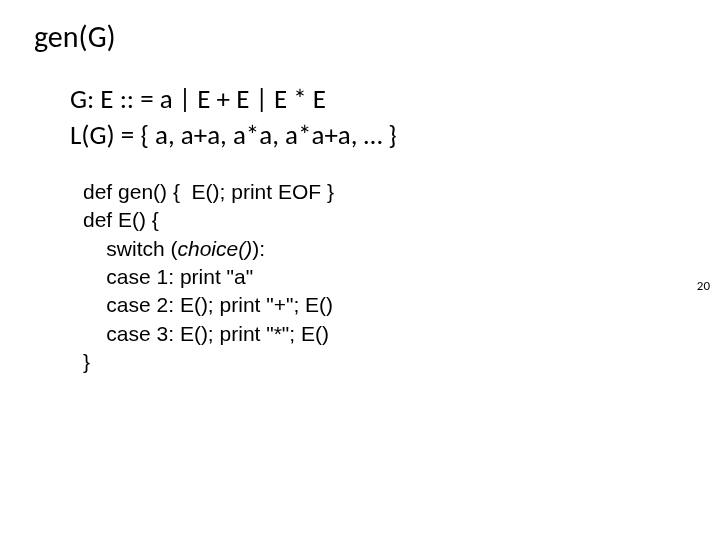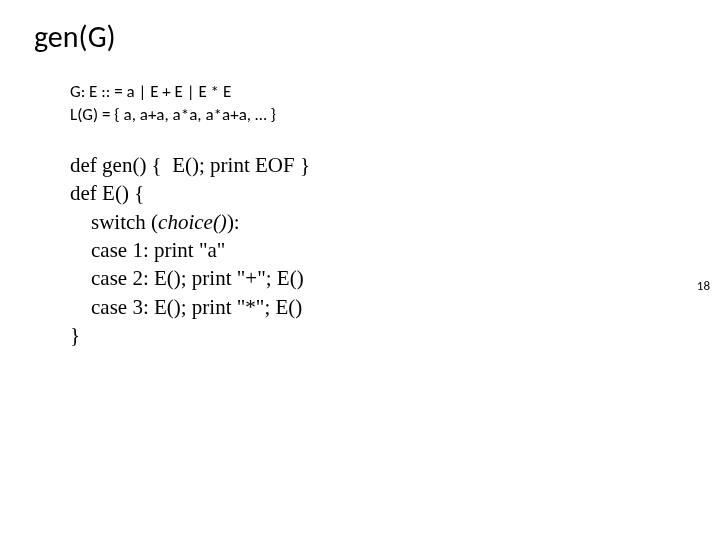--- a/index.html
+++ b/index.html
@@ -27,26 +27,26 @@
   .body-text {
     font-size: 25px;
     font-weight: 400;
     margin: 0 0 10px 0;
   }
   .indent-block {
     margin-left: 36px;
     margin-bottom: 24px;
   }
   .grammar-line {
-    font-size: 17px;
+    font-size: 27px;
     line-height: 1.35;
   }
   .code-block {
-    margin-left: 36px;
-    font-family: Liberation Serif, serif;
+    margin-left: 49px;
+    font-family: Liberation Sans, sans-serif;
     font-size: 21px;
     line-height: 1.35;
     white-space: pre;
   }
   .ital {
     font-style: italic;
   }
   .page-num {
     position: absolute;
     right: 10px;
@@ -70,15 +70,15 @@
 
 
   <div class="code-block"><span>def gen() {  E(); print EOF }</span>
 <span>def E() {</span>
 <span>    switch (</span><span class="ital">choice()</span><span>):</span>
 <span>    case 1: print "a"</span>
 <span>    case 2: E(); print "+"; E()</span>
 <span>    case 3: E(); print "*"; E()</span>
 <span>}</span></div>
 
-  <div class="page-num">18</div>
+  <div class="page-num">20</div>
 
 </div>
 
 </body></html>

